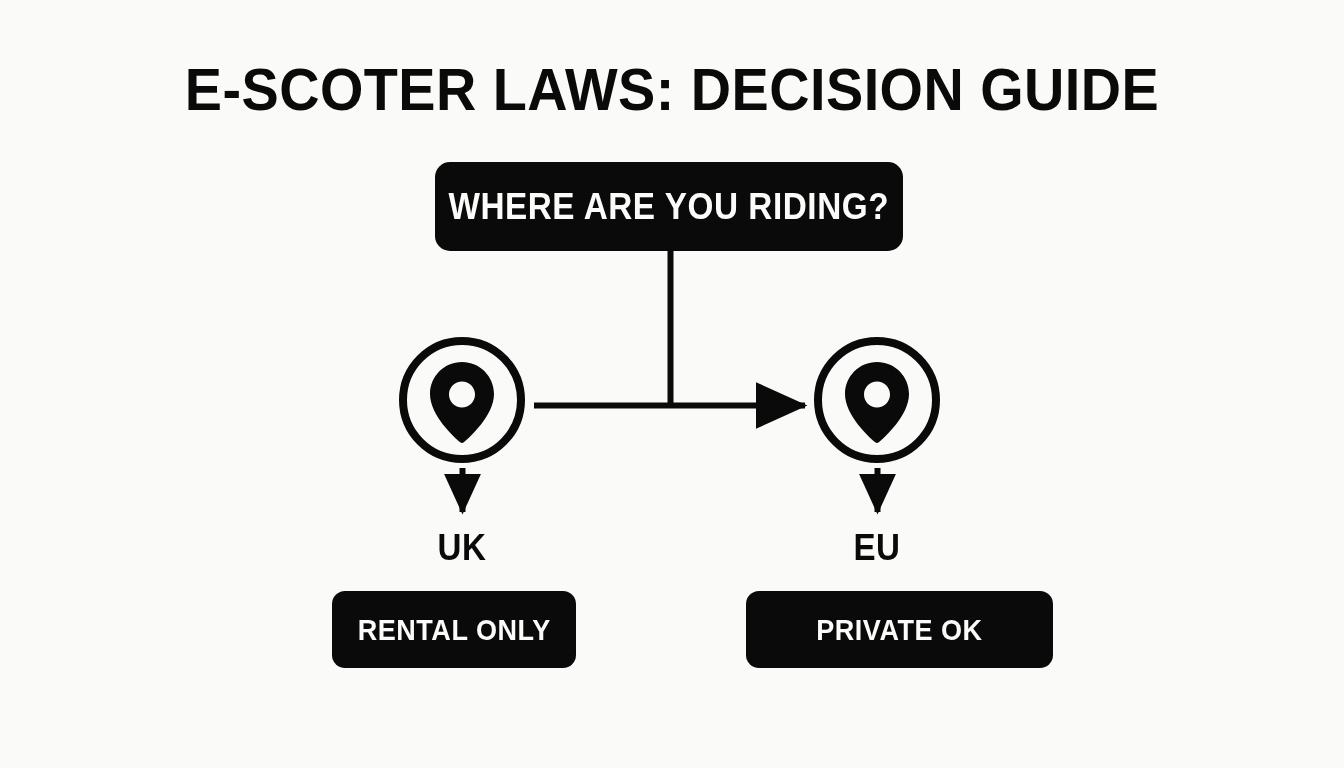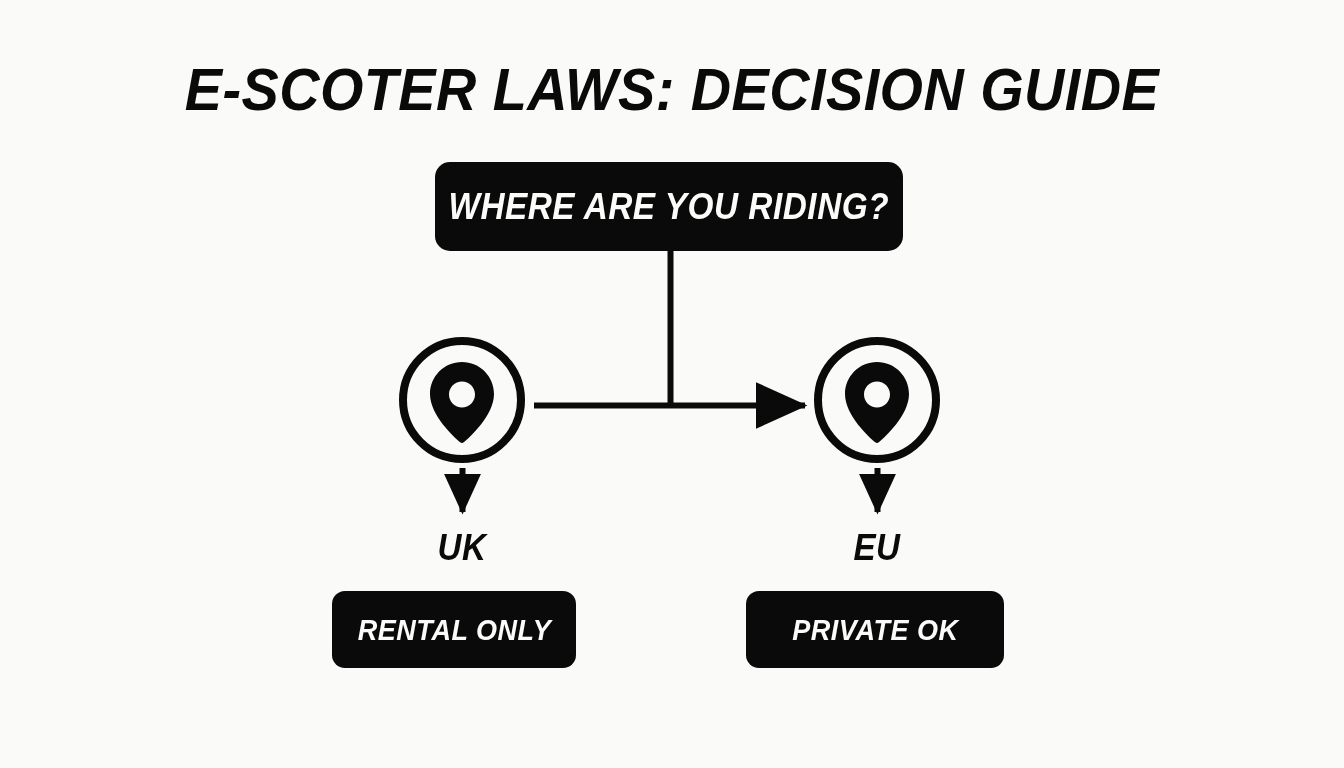--- a/index.html
+++ b/index.html
@@ -13,21 +13,20 @@
     background: #FAFAF8;
     font-family: "Liberation Sans", sans-serif;
     overflow: hidden;
   }
 
   #canvas {
     position: relative;
     width: 1344px;
     height: 768px;
     background: #FAFAF8;
-    font-style: italic;
   }
 
   
   .title {
     position: absolute;
     left: 0;
     top: 56px;
     width: 1344px;
     text-align: center;
     font-family: "Liberation Sans Narrow", "Liberation Sans", sans-serif;
@@ -76,21 +75,21 @@
 
   #box-outcome-uk {
     left: 332px;
     top: 591px;
     width: 244px;
     height: 77px;
   }
   #box-outcome-eu {
     left: 746px;
     top: 591px;
-    width: 258px;
+    width: 307px;
     height: 77px;
   }
   #box-outcome-uk .node-label,
   #box-outcome-eu .node-label {
     font-size: 30px;
     line-height: 34px;
   }
 
   
   #connectors {

